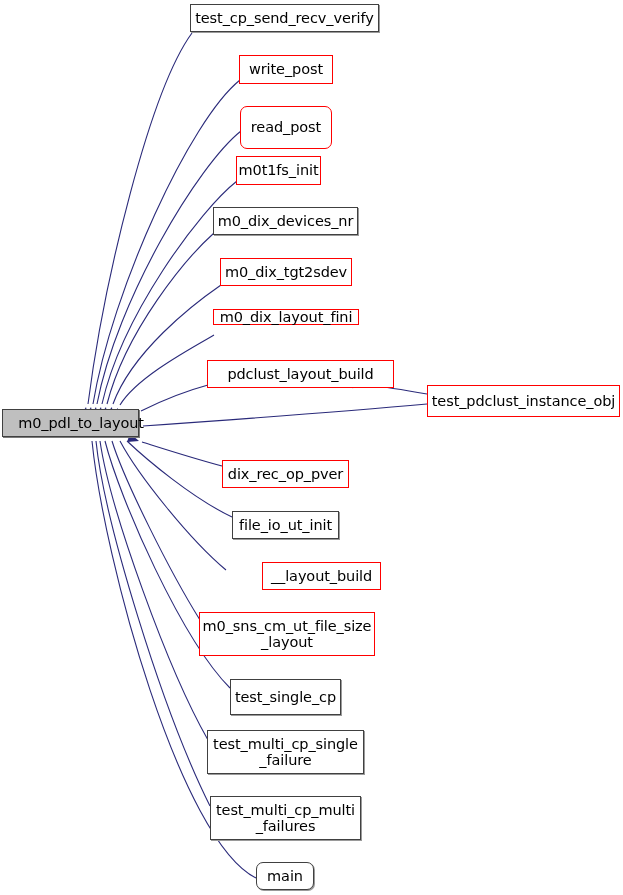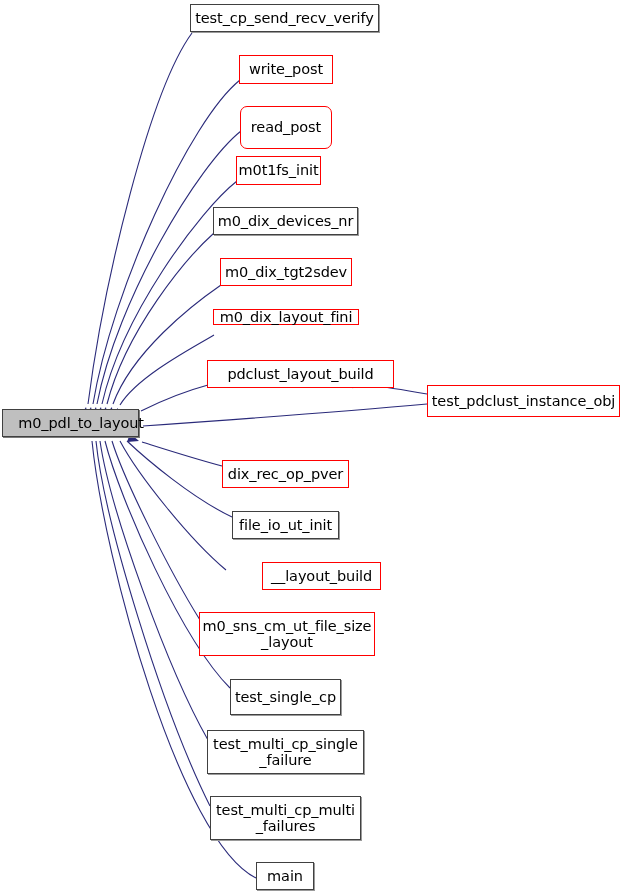--- a/index.html
+++ b/index.html
@@ -109,15 +109,15 @@
       <div class="node red" style="left: 222px; top: 460px; width: 127px; height: 28px;"><span>dix_rec_op_pver</span></div>
       <div class="node black" style="left: 232px; top: 511px; width: 107px; height: 28px;"><span>file_io_ut_init</span></div>
       <div class="node red" style="left: 226px; top: 562px; width: 119px; height: 28px; margin-left: 36px;"><span>__layout_build</span></div>
       <div class="node red" style="left: 199px; top: 612px; width: 176px; height: 44px;"><span>m0_sns_cm_ut_file_size
 _layout</span></div>
       <div class="node black" style="left: 230px; top: 679px; width: 111px; height: 36px;"><span>test_single_cp</span></div>
       <div class="node black" style="left: 207px; top: 730px; width: 157px; height: 44px;"><span>test_multi_cp_single
 _failure</span></div>
       <div class="node black" style="left: 210px; top: 796px; width: 151px; height: 44px;"><span>test_multi_cp_multi
 _failures</span></div>
-      <div class="node black" style="left: 256px; top: 862px; width: 58px; height: 28px;"><span>main</span></div>
+      <div class="node black" style="left: 256px; top: 862px; width: 58px; height: 28px; border-radius: 7px;"><span>main</span></div>
     </div>
 </div>
 
 </body></html>

